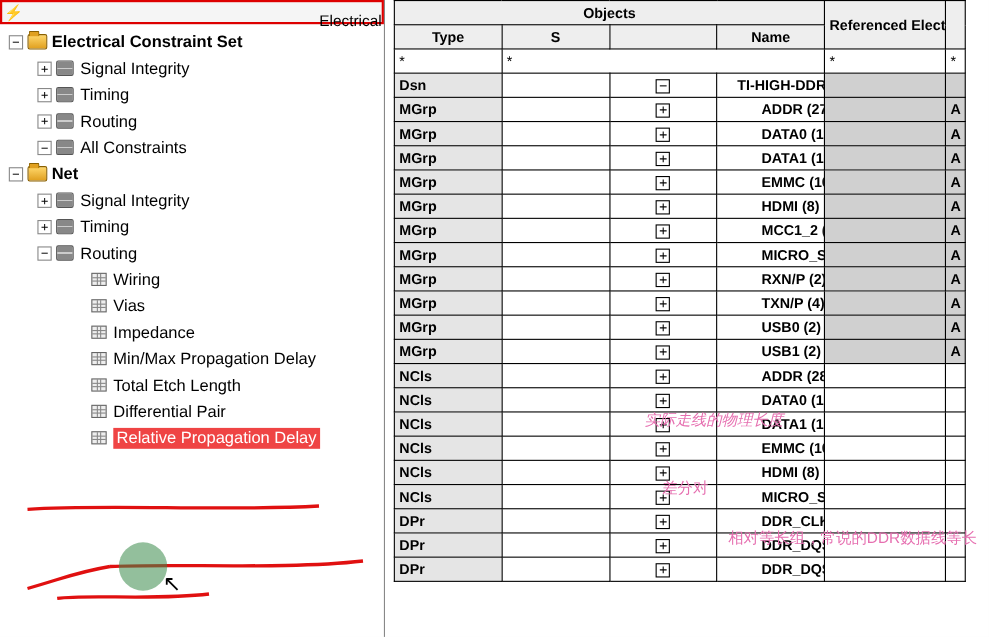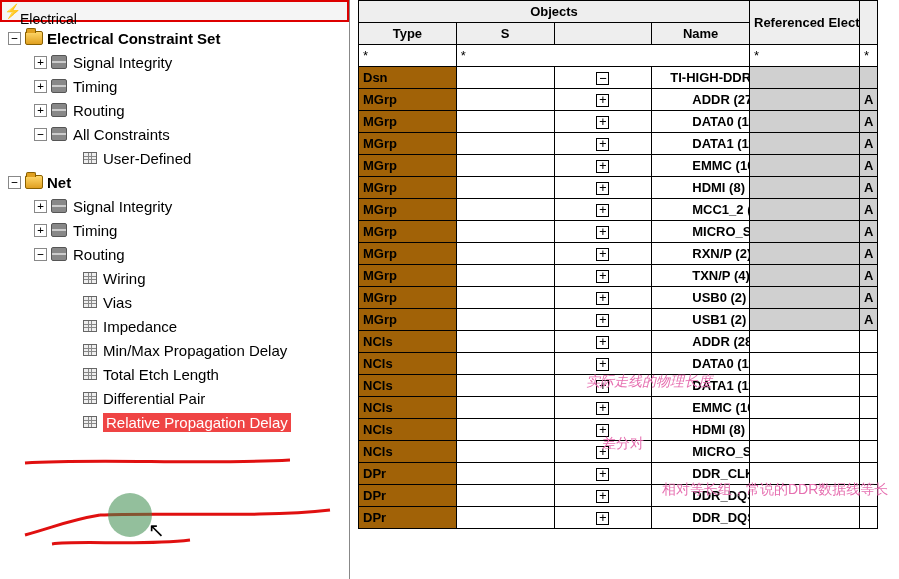--- a/index.html
+++ b/index.html
@@ -29,21 +29,21 @@
   }
   .lightning {
     width: 16px;
     color: #ffaa00;
     font-weight: bold;
     text-align: center;
     font-size: 14px;
   }
   .tree-header-label {
     flex: 1;
-    text-align: left;
+    text-align: right;
     font-size: 14px;
     margin-top: 16px;
   }
   .tree-body {
     padding: 4px 2px;
     font-size: 15px;
   }
   .tree-row {
     display: flex;
     align-items: center;
@@ -139,21 +139,21 @@
     font-weight: bold;
     text-align: center;
   }
   .col-type { width: 50px; }
   .col-s    { width: 22px; }
   .col-btn  { width: 26px; text-align: center; }
   .col-name { width: 280px; }
   .col-ref  { width: 110px; }
   .col-a    { width: 18px; }
   .gray-cell { background: #d0d0d0; }
-  .row-type { font-weight: bold; background: #a16207; }
+  .row-type { font-weight: bold; background: #e5e5e5; }
   .exp-btn {
     display: inline-block;
     width: 13px; height: 13px;
     border: 1px solid #000;
     font-size: 12px;
     line-height: 11px;
     text-align: center;
     font-family: monospace;
     background: #fff;
   }
@@ -207,25 +207,20 @@
     </div>
     <div class="tree-row l1">
       <span class="expander">+</span>
       <span class="sheet-icon"></span>
       <span>Routing</span>
     </div>
     <div class="tree-row l1">
       <span class="expander">−</span>
       <span class="sheet-icon"></span>
       <span>All Constraints</span>
-    </div>
-    <div class="tree-row l2">
-      <span class="expander none"></span>
-      <span class="grid-icon"></span>
-      <span>User-Defined</span>
     </div>
 
     <div class="tree-row l0">
       <span class="expander">−</span>
       <span class="folder-icon"></span>
       <span class="bold">Net</span>
     </div>
     <div class="tree-row l1">
       <span class="expander">+</span>
       <span class="sheet-icon"></span>

